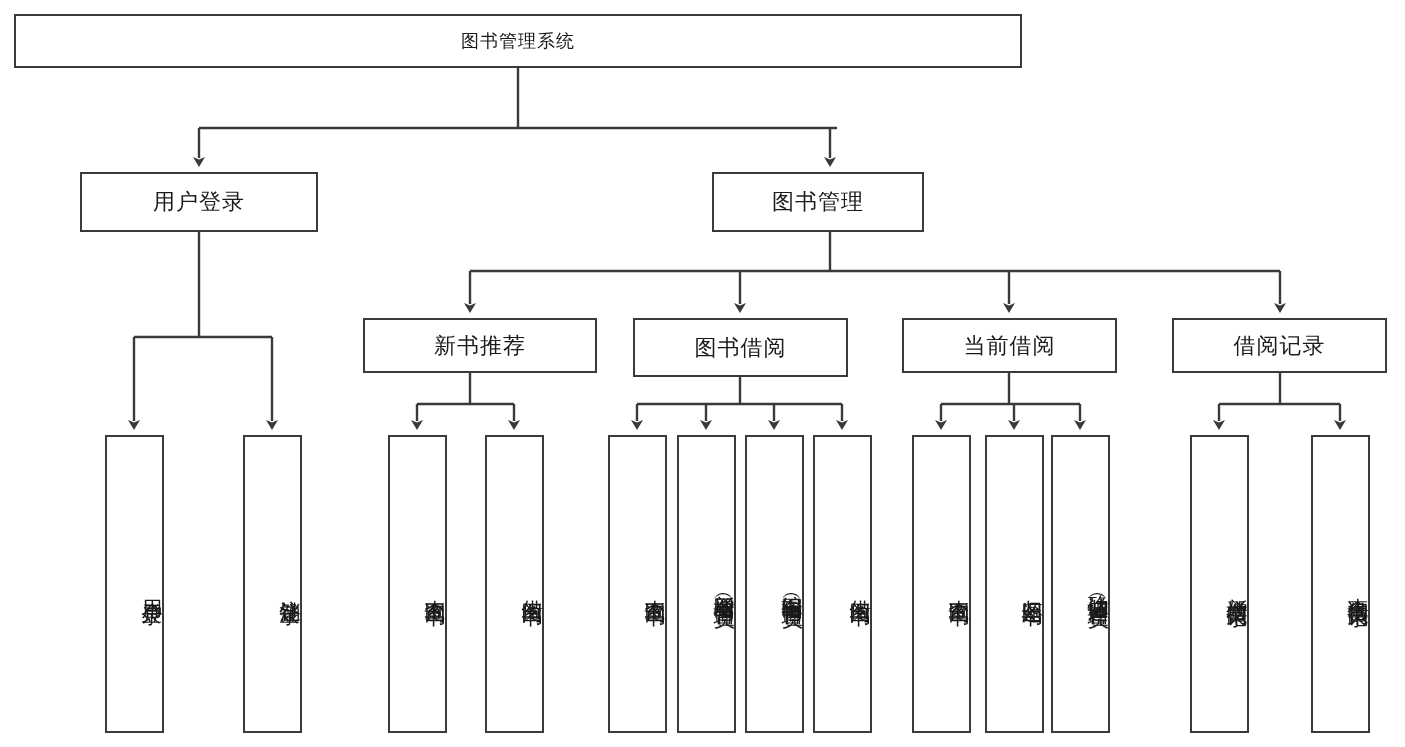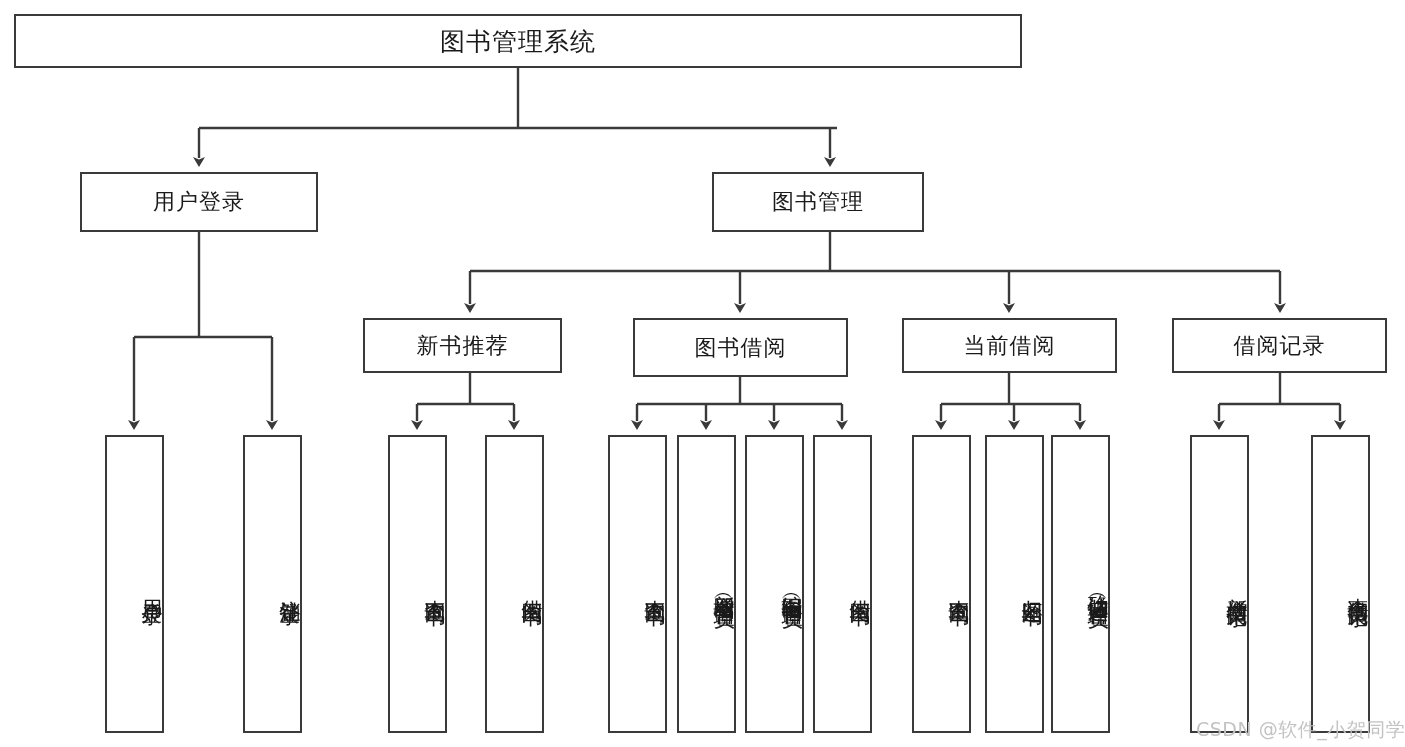--- a/index.html
+++ b/index.html
@@ -50,21 +50,21 @@
     align-items: flex-start;
     justify-content: center;
   }
   .node.vert .vlabel {
     writing-mode: vertical-rl;
     text-orientation: upright;
     display: block;
     white-space: nowrap;
   }
   .node.root {
-    font-size: 25px;
+    font-size: 18px;
   }
   .watermark {
     position: absolute;
     font-size: 19px;
     color: #c3c3c3;
     white-space: nowrap;
     letter-spacing: 0.5px;
   }
 </style>
 </head>
@@ -125,21 +125,21 @@
   <div id="nodes-layer">
       <div class="node horiz root" style="left: 14px; top: 14px; width: 1008px; height: 54px;">
         <span>图书管理系统</span>
       </div>
       <div class="node horiz" style="left: 80px; top: 172px; width: 238px; height: 60px;">
         <span>用户登录</span>
       </div>
       <div class="node horiz" style="left: 712px; top: 172px; width: 212px; height: 60px;">
         <span>图书管理</span>
       </div>
-      <div class="node horiz" style="left: 363px; top: 318px; width: 199px; height: 55px;">
+      <div class="node horiz" style="left: 363px; top: 318px; width: 234px; height: 55px;">
         <span>新书推荐</span>
       </div>
       <div class="node horiz" style="left: 633px; top: 318px; width: 215px; height: 59px;">
         <span>图书借阅</span>
       </div>
       <div class="node horiz" style="left: 902px; top: 318px; width: 215px; height: 55px;">
         <span>当前借阅</span>
       </div>
       <div class="node horiz" style="left: 1172px; top: 318px; width: 215px; height: 55px; text-align: right;">
         <span>借阅记录</span>
@@ -178,15 +178,14 @@
         <span class="vlabel">确认归还（管理员）</span>
       </div>
       <div class="node vert" style="left: 1190px; top: 435px; width: 59px; height: 298px;">
         <span class="vlabel">新增借阅记录</span>
       </div>
       <div class="node vert" style="left: 1311px; top: 435px; width: 59px; height: 298px;">
         <span class="vlabel">查询借阅记录</span>
       </div>
     </div>
 
-  <div class="watermark" style="left: 1196px; top: 717px;">CSDN @软件_小贺同学</div>
 
 </div>
 
 </body></html>

